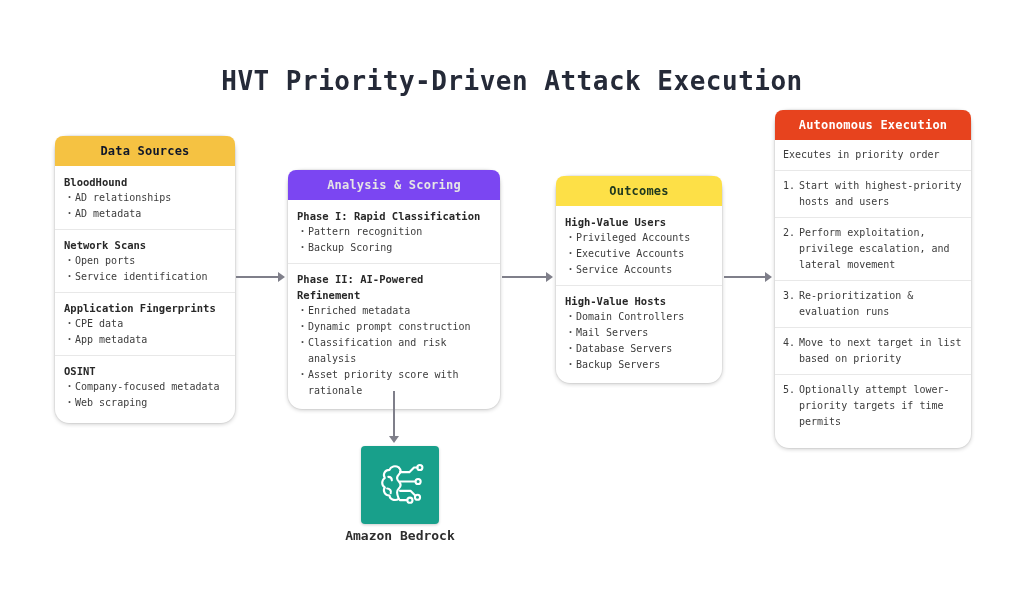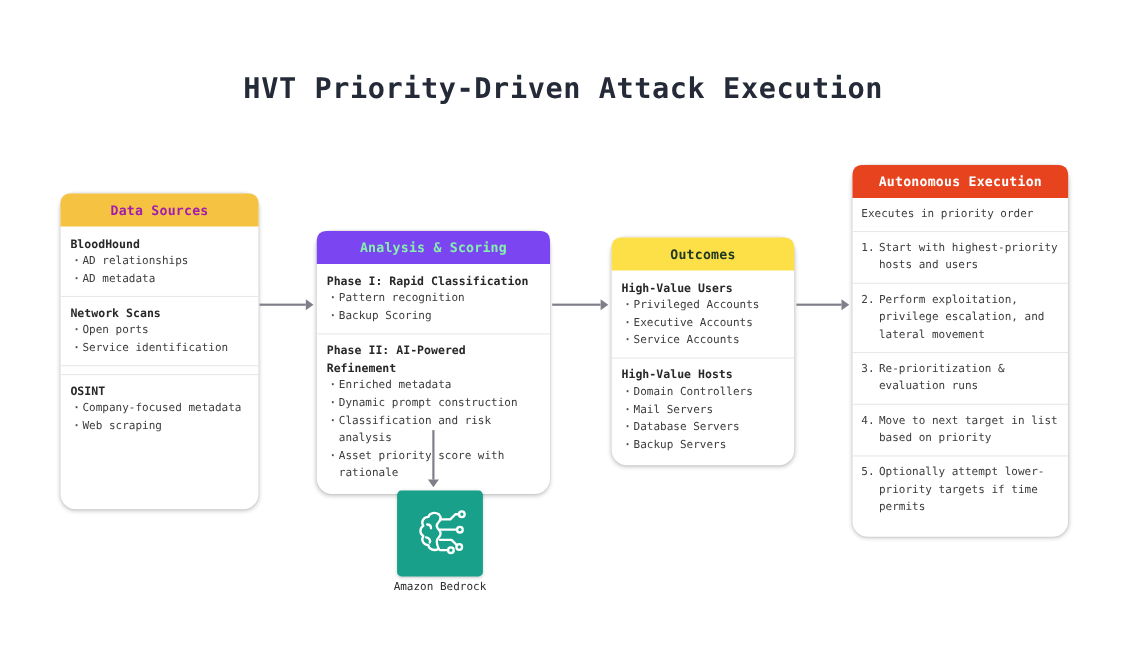--- a/index.html
+++ b/index.html
@@ -9,28 +9,27 @@
     font-family:"DejaVu Sans Mono","Liberation Mono",monospace;
   }
   .page-title{
     position:absolute;top:46px;left:0;right:0;
     text-align:center;font-size:26px;font-weight:bold;
     letter-spacing:.5px;color:#252a38;margin-top:20px;
   }
   .card{
     position:absolute;background:#fff;border-radius:14px;
     box-shadow:0 1px 4px rgba(0,0,0,.22), 0 0 0 1px rgba(0,0,0,.04);
-    margin-top:40px;
   }
   .card-header{
     padding:8px 6px;text-align:center;font-weight:bold;font-size:12px;
     border-radius:8px 8px 0 0;letter-spacing:.2px;
   }
-  .hdr-yellow{background:#F5C242;color:#a21caf;}
-  .hdr-purple{background:#7B46F2;color:#86efac;}
+  .hdr-yellow{background:#F5C242;color:#0f172a;}
+  .hdr-purple{background:#7B46F2;color:#e5e5e5;}
   .hdr-green {background:#fde047;color:#20391f;}
   .hdr-red   {background:#E7431E;color:#ffffff;}
   .card-body{padding:8px 9px 10px;font-size:10px;line-height:16px;color:#3c3c3c;}
   .sec-heading{font-weight:bold;color:#282828;font-size:10.5px;}
   .bullet{display:flex;}
   .b-dot{flex:none;width:11px;text-align:center;color:#4a4a4a;}
   .b-dot::before{content:"·";font-weight:bold;}
   .divider{height:1px;background:#e8e8e8;margin:7px -9px;}
   
   .ax-body{padding:0;font-size:10px;line-height:16px;color:#3c3c3c;}
@@ -51,21 +50,21 @@
     border-top:7px solid #7f7f8a;border-left:5px solid transparent;border-right:5px solid transparent;
   }
   
   .bedrock-icon{
     position:absolute;left:361px;top:446px;width:78px;height:78px;
     background:#18A08B;border-radius:4px;display:flex;align-items:center;justify-content:center;
     box-shadow:0 1px 3px rgba(0,0,0,.2);
   }
   .bedrock-label{
     position:absolute;left:340px;top:528px;width:120px;
-    text-align:center;font-size:10px;font-weight:normal;color:#2e2e2e;
+    text-align:center;font-size:13px;font-weight:bold;color:#2e2e2e;
   }
 </style>
 </head>
 <body>
 
 <div class="page-title">HVT Priority-Driven Attack Execution</div>
 
 <div class="card" style="left:55px;top:136px;width:180px;min-height:287px;">
   <div class="card-header hdr-yellow">Data Sources</div>
   <div class="card-body">
@@ -86,20 +85,31 @@
       <div class="bullet">
           <span class="b-dot"></span>
           <span>Open ports</span>
         </div>
       <div class="bullet">
           <span class="b-dot"></span>
           <span>Service identification</span>
         </div>
     </div>
     <div class="divider"></div>
+    <div>
+      <div class="sec-heading">Application Fingerprints</div>
+      <div class="bullet">
+          <span class="b-dot"></span>
+          <span>CPE data</span>
+        </div>
+      <div class="bullet">
+          <span class="b-dot"></span>
+          <span>App metadata</span>
+        </div>
+    </div>
     <div class="divider"></div>
     <div>
       <div class="sec-heading">OSINT</div>
       <div class="bullet">
           <span class="b-dot"></span>
           <span>Company-focused metadata</span>
         </div>
       <div class="bullet">
           <span class="b-dot"></span>
           <span>Web scraping</span>

